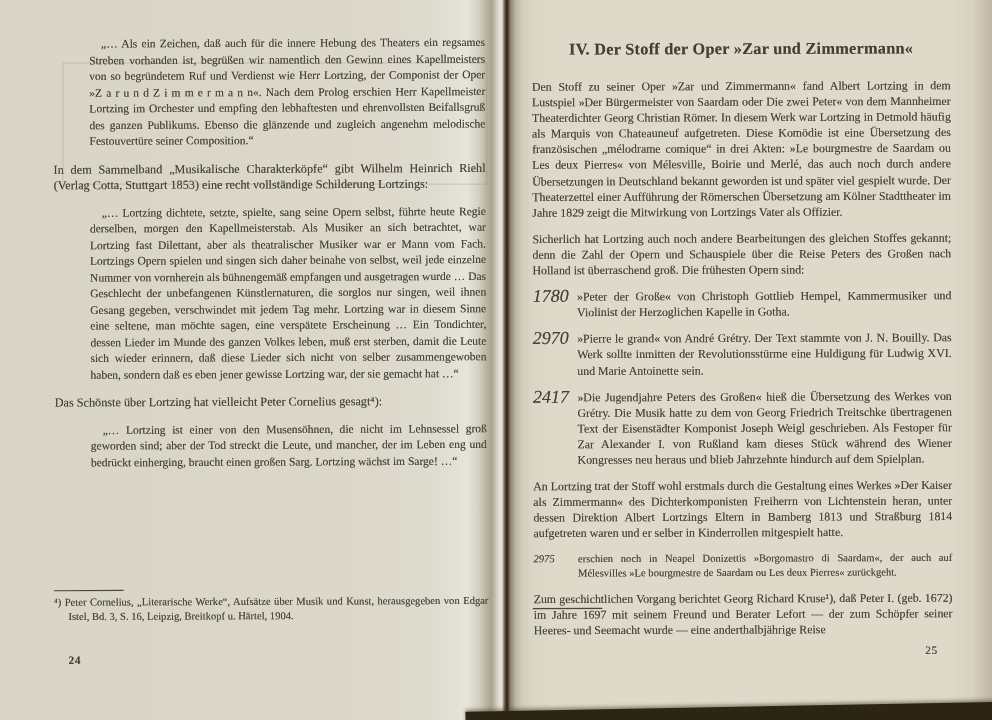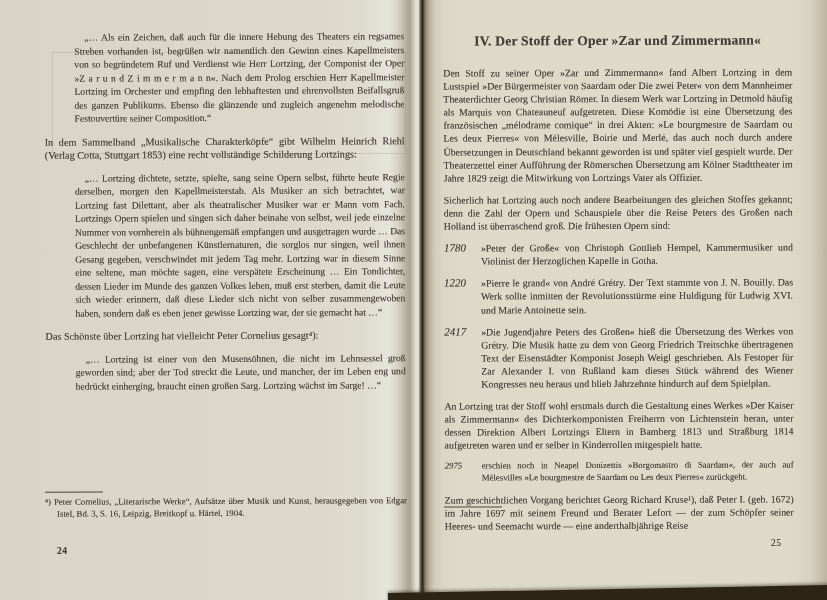--- a/index.html
+++ b/index.html
@@ -58,21 +58,21 @@
   }
   .lbody{font-size:10.2px;line-height:13.6px;margin:0 0 9px 0;}
 
   .rheading{
     font-size:13.6px;font-weight:bold;text-align:center;
     margin:0 0 17px 0;letter-spacing:0.2px;white-space:nowrap;
   }
   .rbody{font-size:9.9px;line-height:13.1px;margin:0 0 9px 0;}
 
   .entry{display:flex;margin:3px 0 9px 0;}
-  .entry .year{flex:none;width:37px;font-style:italic;font-size:11px;line-height:13.1px;}
+  .entry .year{flex:none;width:37px;font-style:italic;font-size:15px;line-height:13.1px;}
   .entry .etext{flex:1;font-size:9.9px;line-height:13.1px;text-align:justify;}
   .entry.small .year{font-size:8.8px;line-height:11.6px;width:37px;}
   .entry.small .etext{font-size:8.8px;line-height:11.6px;}
 
   .footnote-area-left{position:absolute;left:45px;top:491px;width:362px;transform:rotate(-0.25deg);}
   .footnote-area-right{position:absolute;left:30px;top:506px;width:349px;transform:rotate(-0.2deg);}
   .fn-rule{width:58px;border-top:1.2px solid #4a443a;margin:0 0 4px 0;}
   .fn-text{
     font-size:8.8px;line-height:11.6px;text-align:justify;
     padding-left:12px;text-indent:-12px;
@@ -110,21 +110,21 @@
       <h2 class="rheading">IV. Der Stoff der Oper »Zar und Zimmermann«</h2>
 
       <p class="rbody jtext">Den Stoff zu seiner Oper »Zar und Zimmermann« fand Albert Lortzing in dem Lustspiel »Der Bürgermeister von Saardam oder Die zwei Peter« von dem Mannheimer Theaterdichter Georg Christian Römer. In diesem Werk war Lortzing in Detmold häufig als Marquis von Chateauneuf aufgetreten. Diese Komödie ist eine Übersetzung des französischen „mélodrame comique“ in drei Akten: »Le bourgmestre de Saardam ou Les deux Pierres« von Mélesville, Boirie und Merlé, das auch noch durch andere Übersetzungen in Deutschland bekannt geworden ist und später viel gespielt wurde. Der Theaterzettel einer Aufführung der Römerschen Übersetzung am Kölner Stadttheater im Jahre 1829 zeigt die Mitwirkung von Lortzings Vater als Offizier.</p>
       <p class="rbody jtext">Sicherlich hat Lortzing auch noch andere Bearbeitungen des gleichen Stoffes gekannt; denn die Zahl der Opern und Schauspiele über die Reise Peters des Großen nach Holland ist überraschend groß. Die frühesten Opern sind:</p>
 
       <div class="entry">
         <span class="year">1780</span>
         <span class="etext">»Peter der Große« von Christoph Gottlieb Hempel, Kammermusiker und Violinist der Herzoglichen Kapelle in Gotha.</span>
       </div>
       <div class="entry">
-        <span class="year">1220</span>
+        <span class="year">2970</span>
         <span class="etext">»Pierre le grand« von André Grétry. Der Text stammte von J. N. Bouilly. Das Werk sollte inmitten der Revolutionsstürme eine Huldigung für Ludwig XVI. und Marie Antoinette sein.</span>
       </div>
       <div class="entry">
         <span class="year">2417</span>
         <span class="etext">»Die Jugendjahre Peters des Großen« hieß die Übersetzung des Werkes von Grétry. Die Musik hatte zu dem von Georg Friedrich Treitschke übertragenen Text der Eisenstädter Komponist Joseph Weigl geschrieben. Als Festoper für Zar Alexander I. von Rußland kam dieses Stück während des Wiener Kongresses neu heraus und blieb Jahrzehnte hindurch auf dem Spielplan.</span>
       </div>
 
       <p class="rbody jtext">An Lortzing trat der Stoff wohl erstmals durch die Gestaltung eines Werkes »Der Kaiser als Zimmermann« des Dichterkomponisten Freiherrn von Lichtenstein heran, unter dessen Direktion Albert Lortzings Eltern in Bamberg 1813 und Straßburg 1814 aufgetreten waren und er selber in Kinderrollen mitgespielt hatte.</p>
 
       <div class="entry small">

